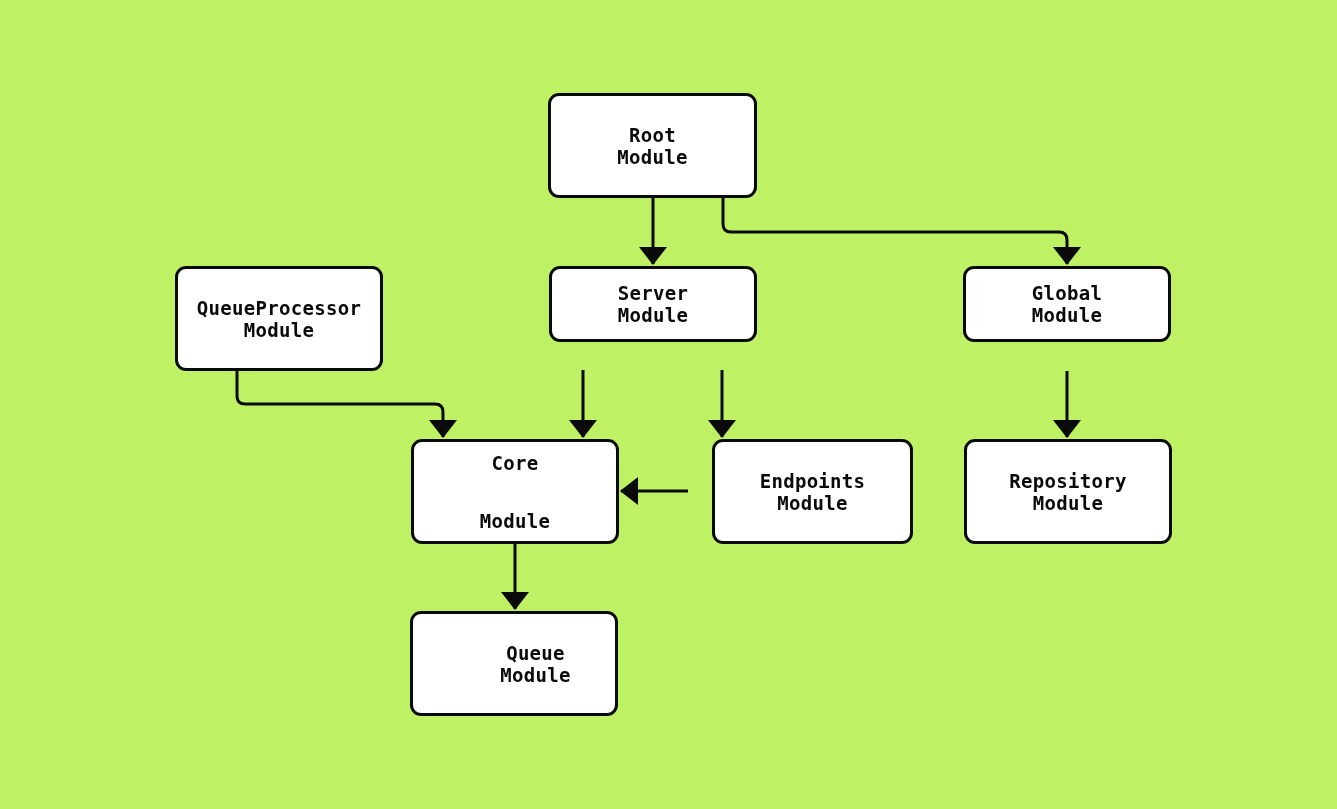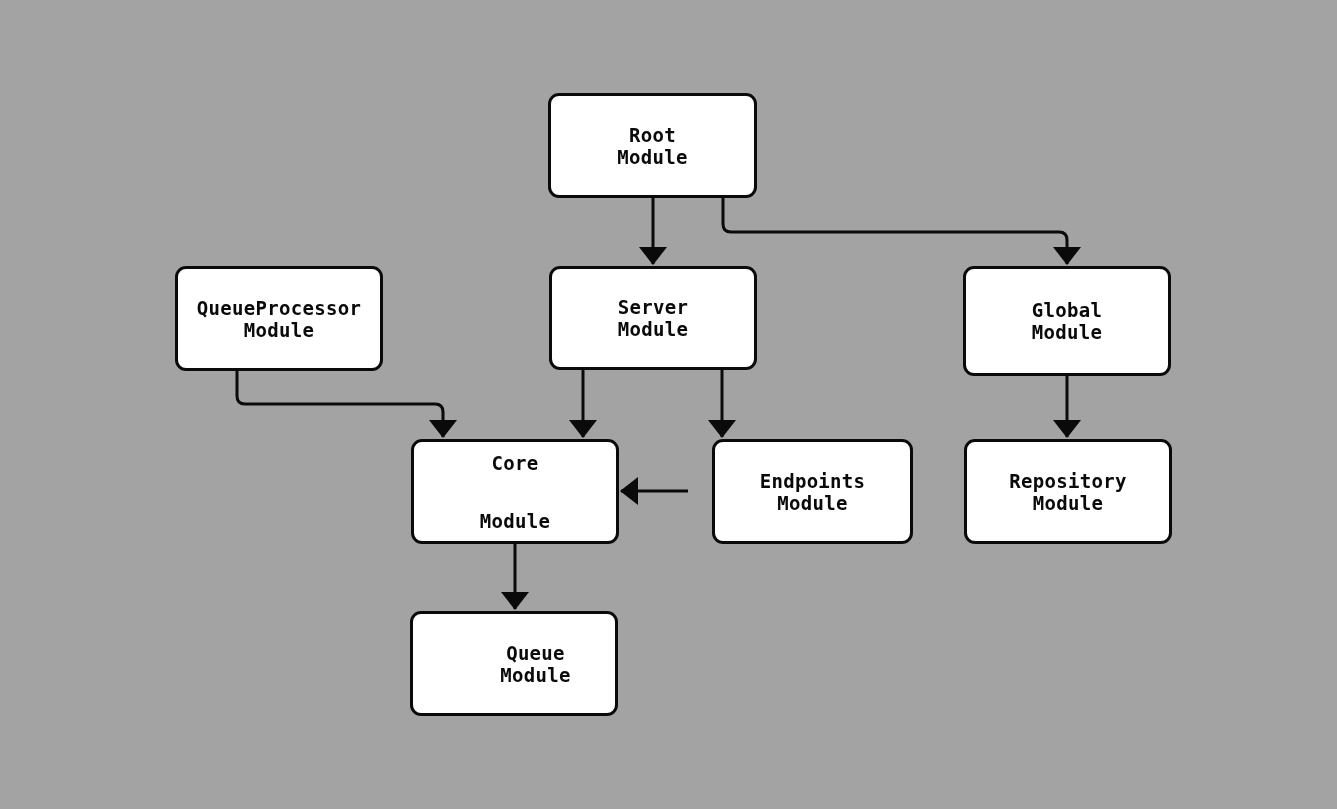--- a/index.html
+++ b/index.html
@@ -4,21 +4,21 @@
 <style>
   html, body {
     margin: 0;
     padding: 0;
     background: #ffffff;
   }
   #canvas {
     position: relative;
     width: 1337px;
     height: 809px;
-    background: #a3a3a3;
+    background: #bef264;
     overflow: hidden;
     font-family: "DejaVu Sans Mono", "Liberation Mono", monospace;
     text-decoration: underline;
   }
   #edge-layer {
     position: absolute;
     left: 0;
     top: 0;
     width: 1337px;
     height: 809px;
@@ -73,25 +73,25 @@
   </svg>
   <div id="nodes">
       <div class="node" style="left: 548px; top: 93px; width: 209px; height: 105px;">
         <div class="label-line">Root</div>
         <div class="label-line">Module</div>
       </div>
       <div class="node" style="left: 133px; top: 266px; width: 208px; height: 105px; margin-left: 42px;">
         <div class="label-line">QueueProcessor</div>
         <div class="label-line">Module</div>
       </div>
-      <div class="node" style="left: 549px; top: 266px; width: 208px; height: 104px;">
+      <div class="node" style="left: 549px; top: 266px; width: 208px; height: 76px;">
         <div class="label-line">Server</div>
         <div class="label-line">Module</div>
       </div>
-      <div class="node" style="left: 963px; top: 266px; width: 208px; height: 110px;">
+      <div class="node" style="left: 963px; top: 266px; width: 208px; height: 76px;">
         <div class="label-line">Global</div>
         <div class="label-line">Module</div>
       </div>
       <div class="node" style="left: 411px; top: 439px; width: 208px; height: 105px; gap: 36px;">
         <div class="label-line">Core</div>
         <div class="label-line">Module</div>
       </div>
       <div class="node" style="left: 712px; top: 439px; width: 201px; height: 105px;">
         <div class="label-line">Endpoints</div>
         <div class="label-line">Module</div>

